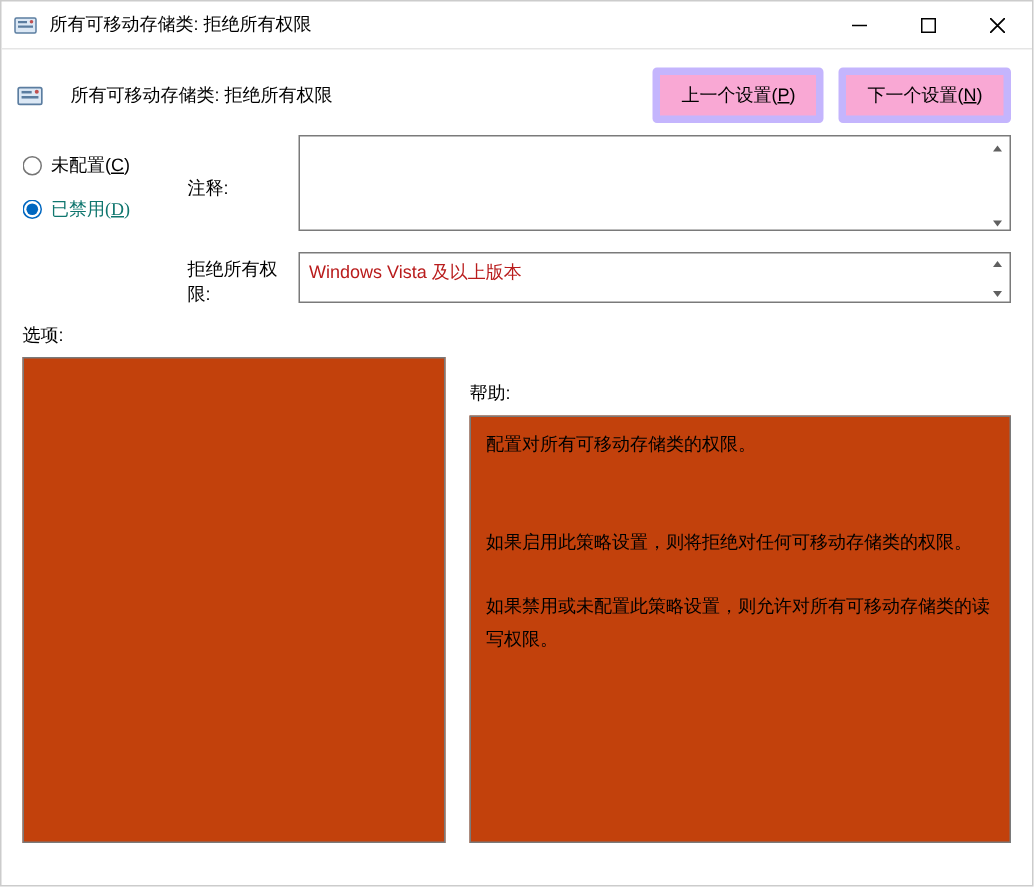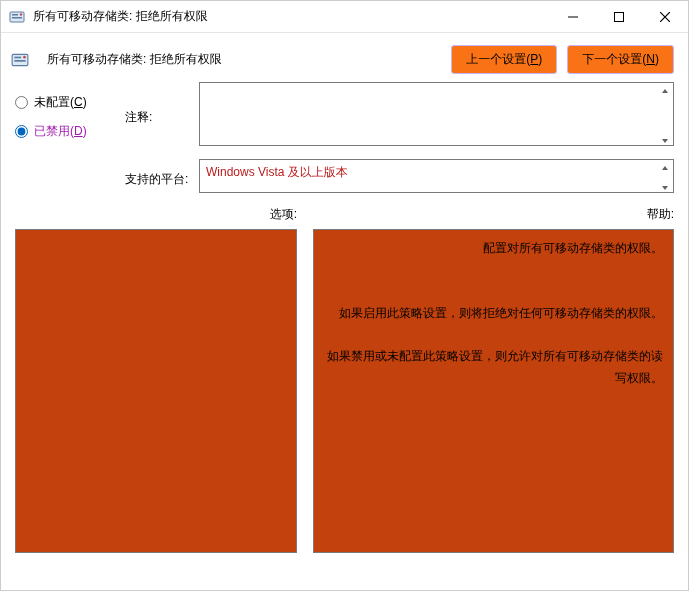--- a/index.html
+++ b/index.html
@@ -35,22 +35,22 @@
   .header-row {
     display: flex;
     align-items: center;
     padding: 12px 14px 6px 10px;
     gap: 12px;
   }
   .header-row .icon16 { width: 18px; height: 18px; margin-right: 6px; }
   .header-row .policy-title { flex: 1; font-size: 12px; }
   .navbtns { display: flex; gap: 10px; }
   .btn {
-    border: 1px solid #c4b5fd;
-    background: #f97316;
+    border: 5px solid #c4b5fd;
+    background: #f9a8d4;
     padding: 5px 14px;
     font-family: inherit;
     font-size: 12px;
     border-radius: 3px;
     cursor: default;
     text-align: right;
   }
   .config-area {
     display: flex;
     padding: 2px 14px 0 14px;
@@ -63,21 +63,21 @@
   .radio-row {
     display: flex; align-items: center;
     margin-bottom: 12px;
     gap: 6px;
   }
   .radio-row input[type=radio] {
     width: 13px; height: 13px; margin: 0;
     accent-color: #0067c0;
   }
   .radio-row label { font-size: 12px; }
-  .radio-row.selected label { color: #a21caf; }
+  .radio-row.selected label { color: #0f766e; font-family: Liberation Serif, serif; }
   .fields-col {
     flex: 1;
     display: flex;
     flex-direction: column;
     gap: 10px;
   }
   .field-row { display: flex; align-items: center; }
   .field-label {
     width: 74px;
     padding-top: 4px;
@@ -106,27 +106,26 @@
   }
   .scroll-arrows .sa {
     height: 15px; display: flex; align-items: center; justify-content: center;
   }
   .scroll-arrows svg { width: 8px; height: 8px; fill: #606060; }
   .lower {
     display: flex;
     padding: 10px 14px 8px 14px;
     gap: 16px;
     height: 365px;
-    text-align: right;
   }
   .panel-col {
     display: flex; flex-direction: column;
   }
   .panel-col.left { width: 282px; }
-  .panel-col.right { flex: 1; }
+  .panel-col.right { flex: 1; margin-top: 39px; }
   .panel-label { font-size: 12px; margin-bottom: 6px; }
   .panel-box {
     flex: 1;
     border: 1px solid #7a7a7a;
     background: #c2410c;
     padding: 8px 10px;
     font-size: 12px;
     line-height: 1.8;
     overflow: hidden;
   }
@@ -205,21 +204,21 @@
             </div>
           <div class="sa">
               <svg viewBox="0 0 8 8">
                 <path d="M4 6 L1 2 L7 2 Z"></path>
               </svg>
             </div>
         </div>
       </div>
     </div>
     <div class="field-row">
-      <div class="field-label">支持的平台:</div>
+      <div class="field-label">拒绝所有权限:</div>
       <div class="field-body">
         <textarea class="textbox platform-box" readonly="" style="">Windows Vista 及以上版本</textarea>
         <div class="scroll-arrows">
           <div class="sa">
               <svg viewBox="0 0 8 8">
                 <path d="M4 2 L7 6 L1 6 Z"></path>
               </svg>
             </div>
           <div class="sa">
               <svg viewBox="0 0 8 8">

